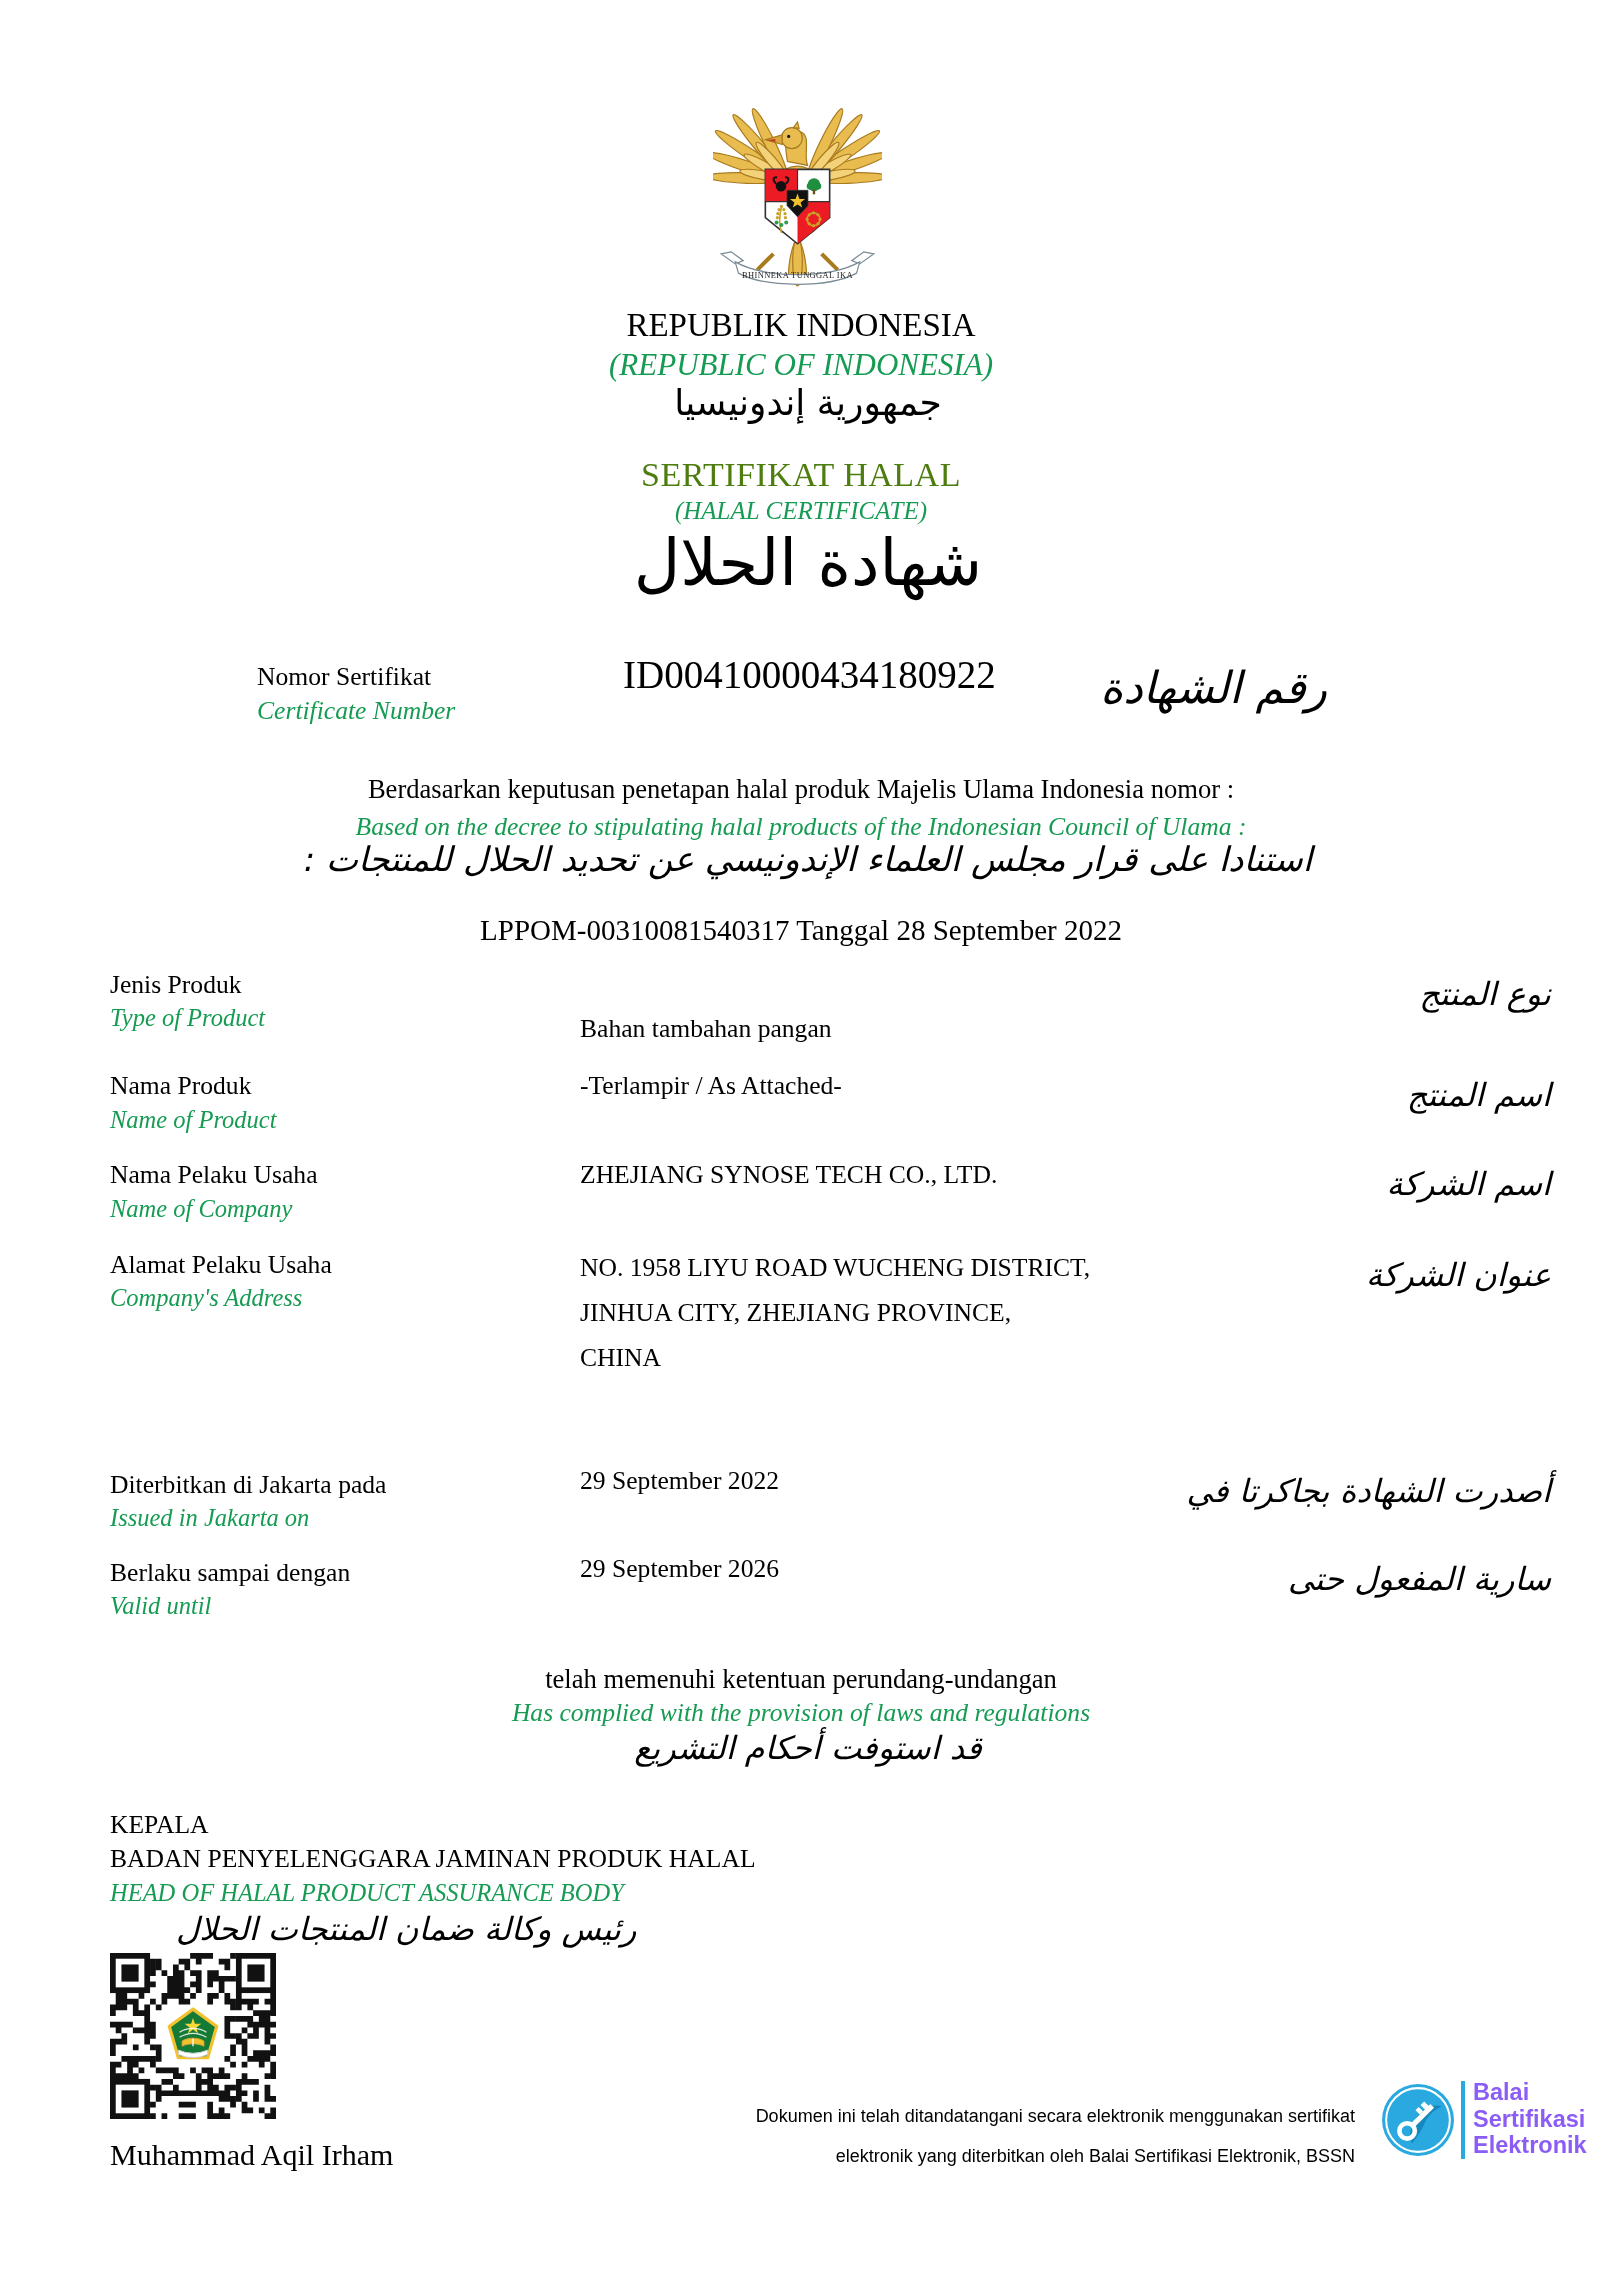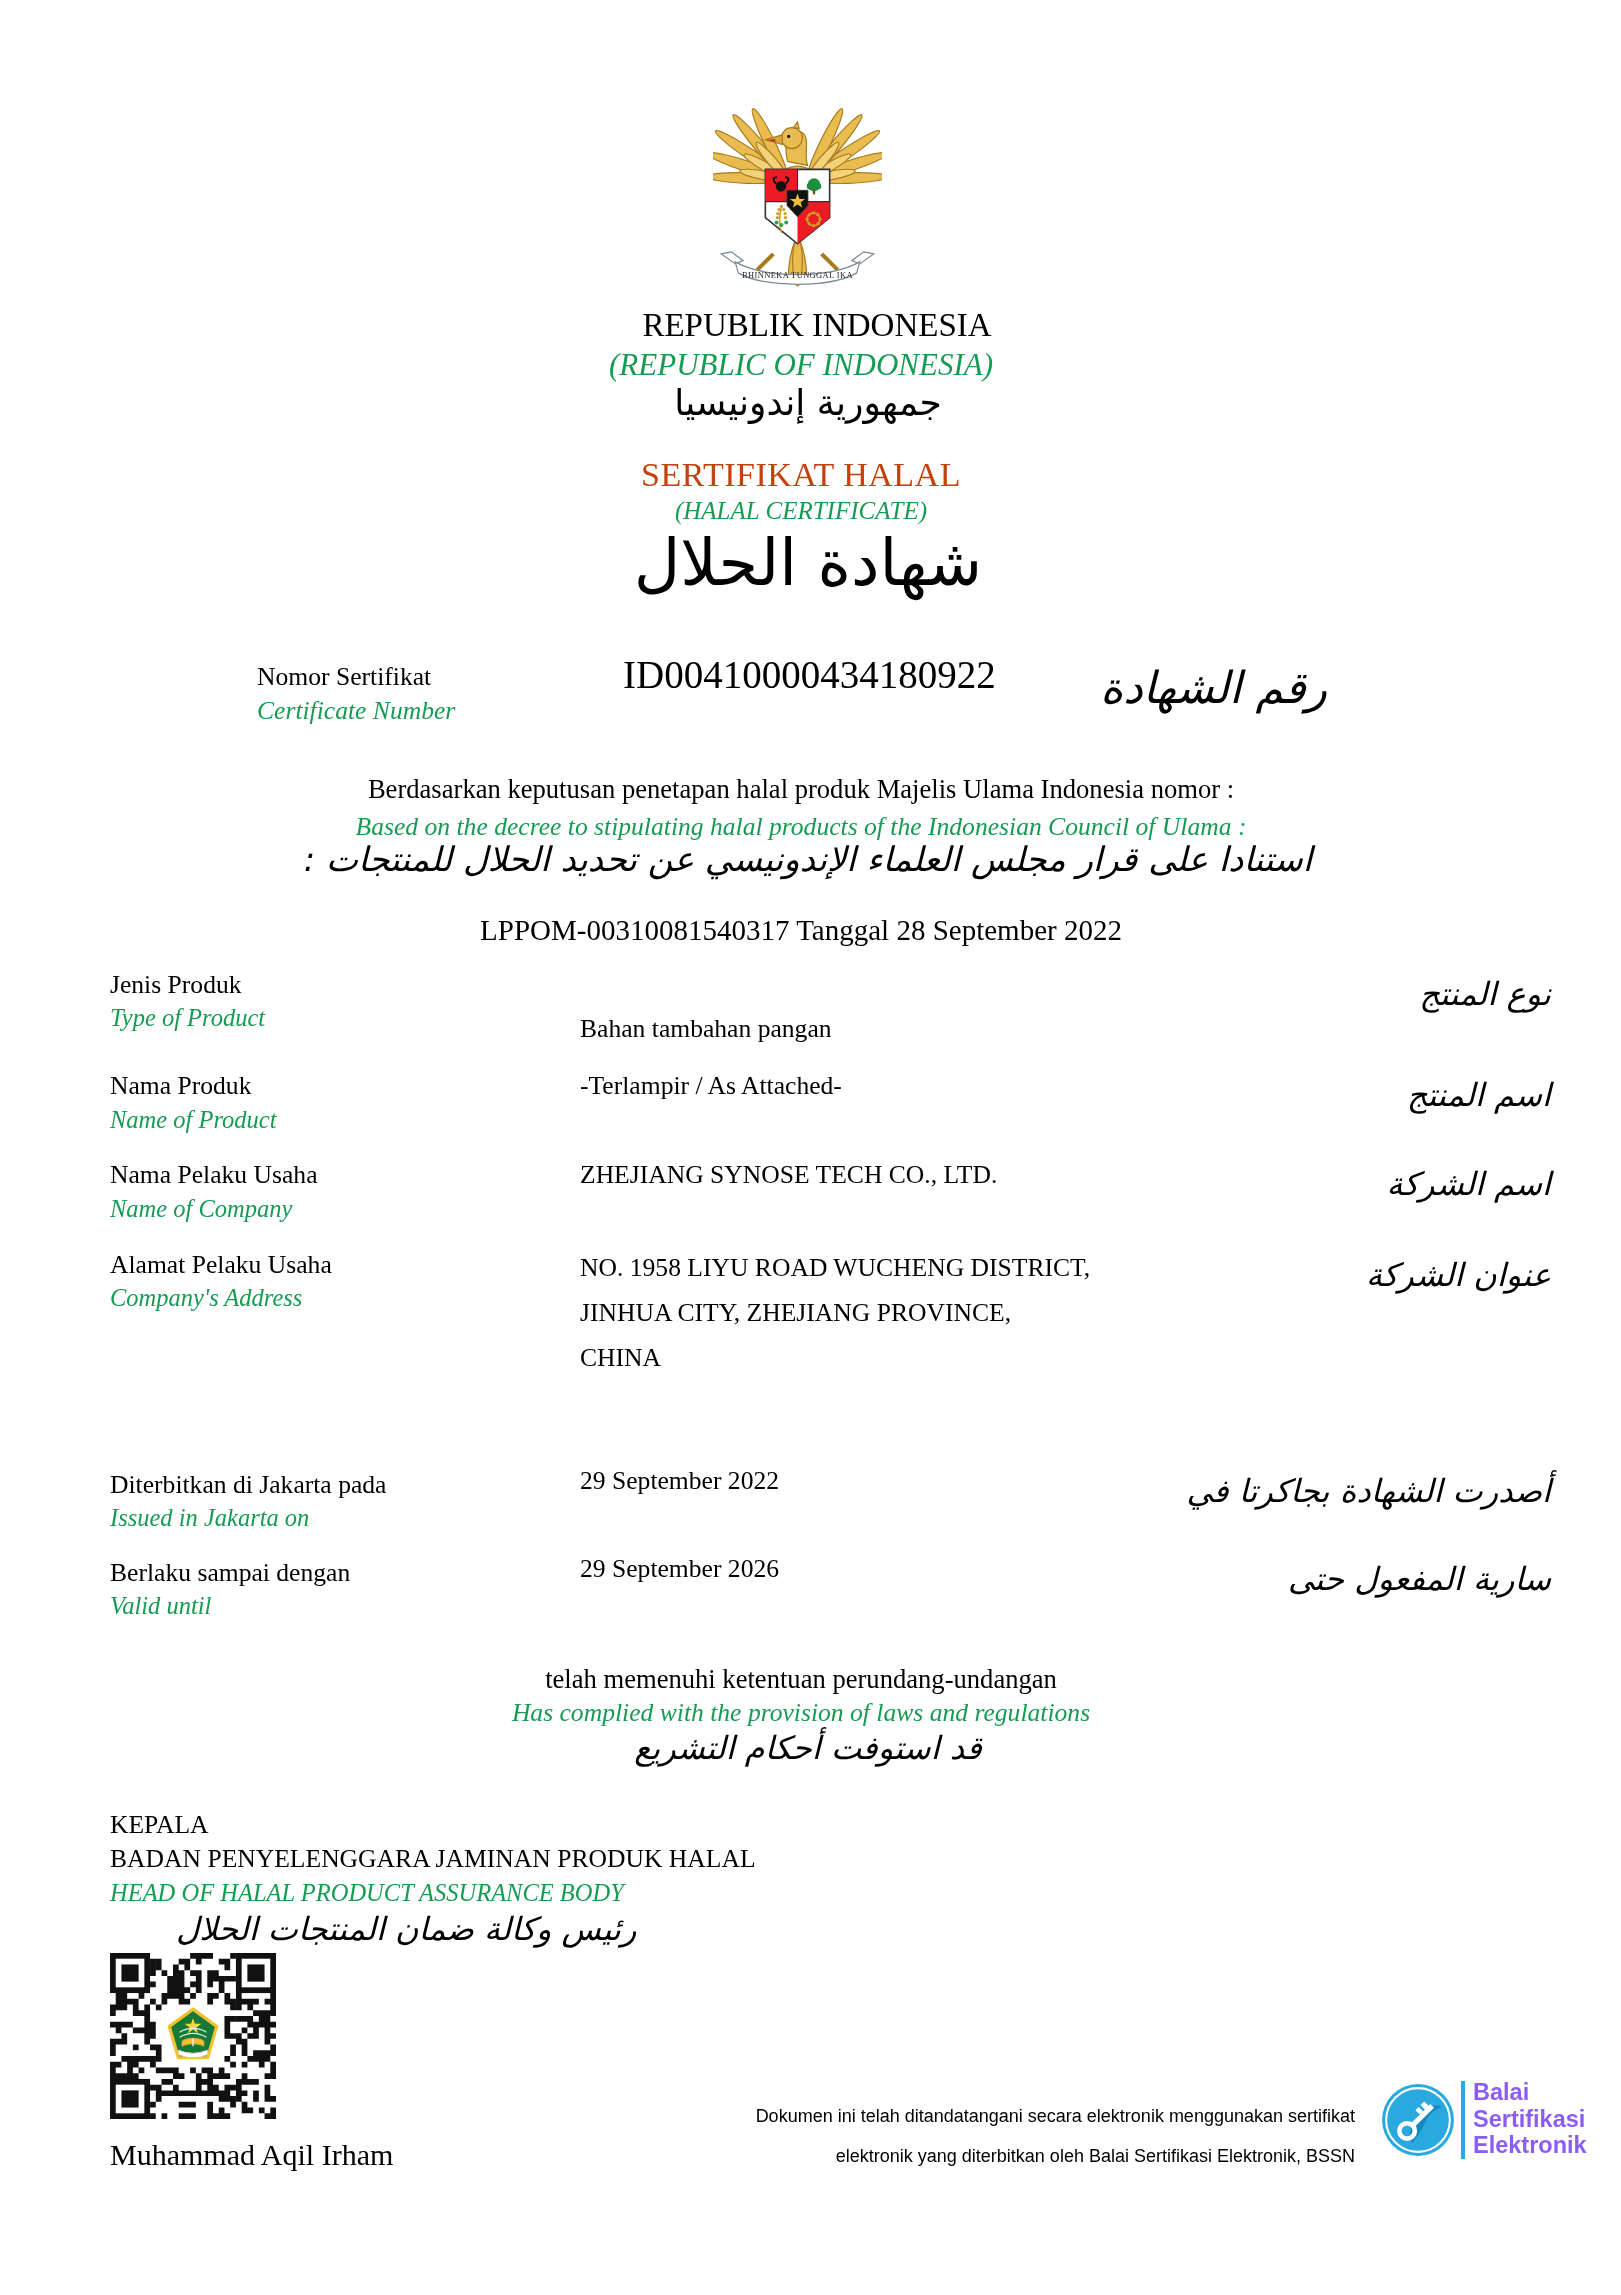--- a/index.html
+++ b/index.html
@@ -8,27 +8,27 @@
     width:1602px;height:2295px;
     background:#ffffff;
     font-family:"Liberation Serif","DejaVu Serif",serif;
     color:#000;
     overflow:hidden;
   }
   .abs{position:absolute;}
   .ctr{left:0;width:100%;text-align:center;}
   .green{color:#169b53;}
   .it{font-style:italic;}
-  .olive{color:#c2410c;}
+  .olive{color:#4d7c0f;}
   .ar{font-family:"DejaVu Sans",sans-serif;direction:rtl;padding-left:7px;}
   .ar-slant{font-style:italic;}
   .sans{font-family:"Liberation Sans","DejaVu Sans",sans-serif;}
 
   
-  .republik   {top:307px;font-size:33px;margin-left:16px;}
+  .republik   {top:307px;font-size:33px;}
   .republic-en{top:347px;font-size:31px;}
   .country-ar {top:382px;font-size:36px;}
   .title-id   {top:456px;font-size:34px;letter-spacing:0.5px;}
   .title-en   {top:497px;font-size:25px;}
   .title-ar   {top:526px;font-size:64px;}
 
   
   .cert-label-id{left:257px;top:662px;font-size:25.6px;}
   .cert-label-en{left:257px;top:696px;font-size:25.6px;}
   .cert-value   {left:623px;top:652px;font-size:39px;}

